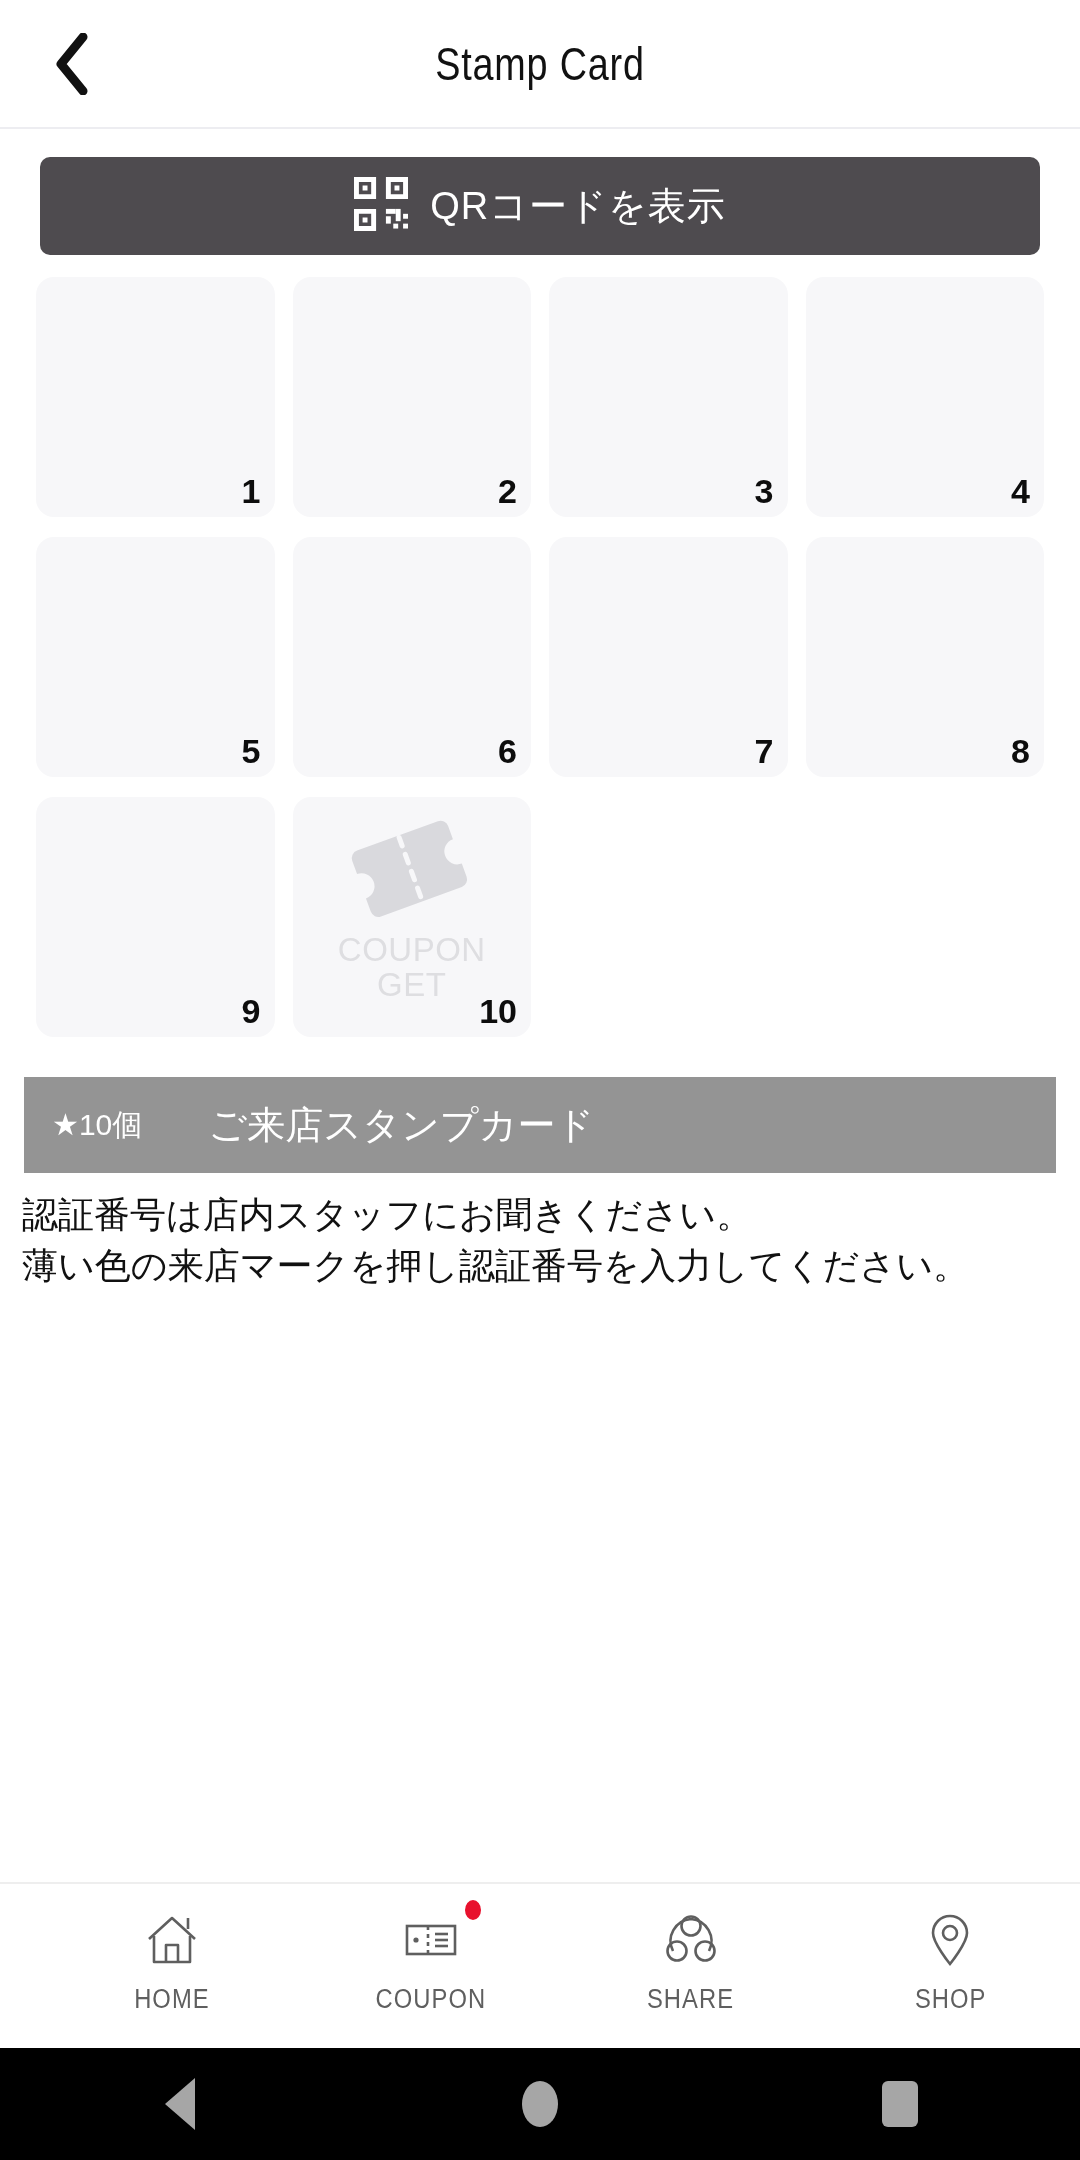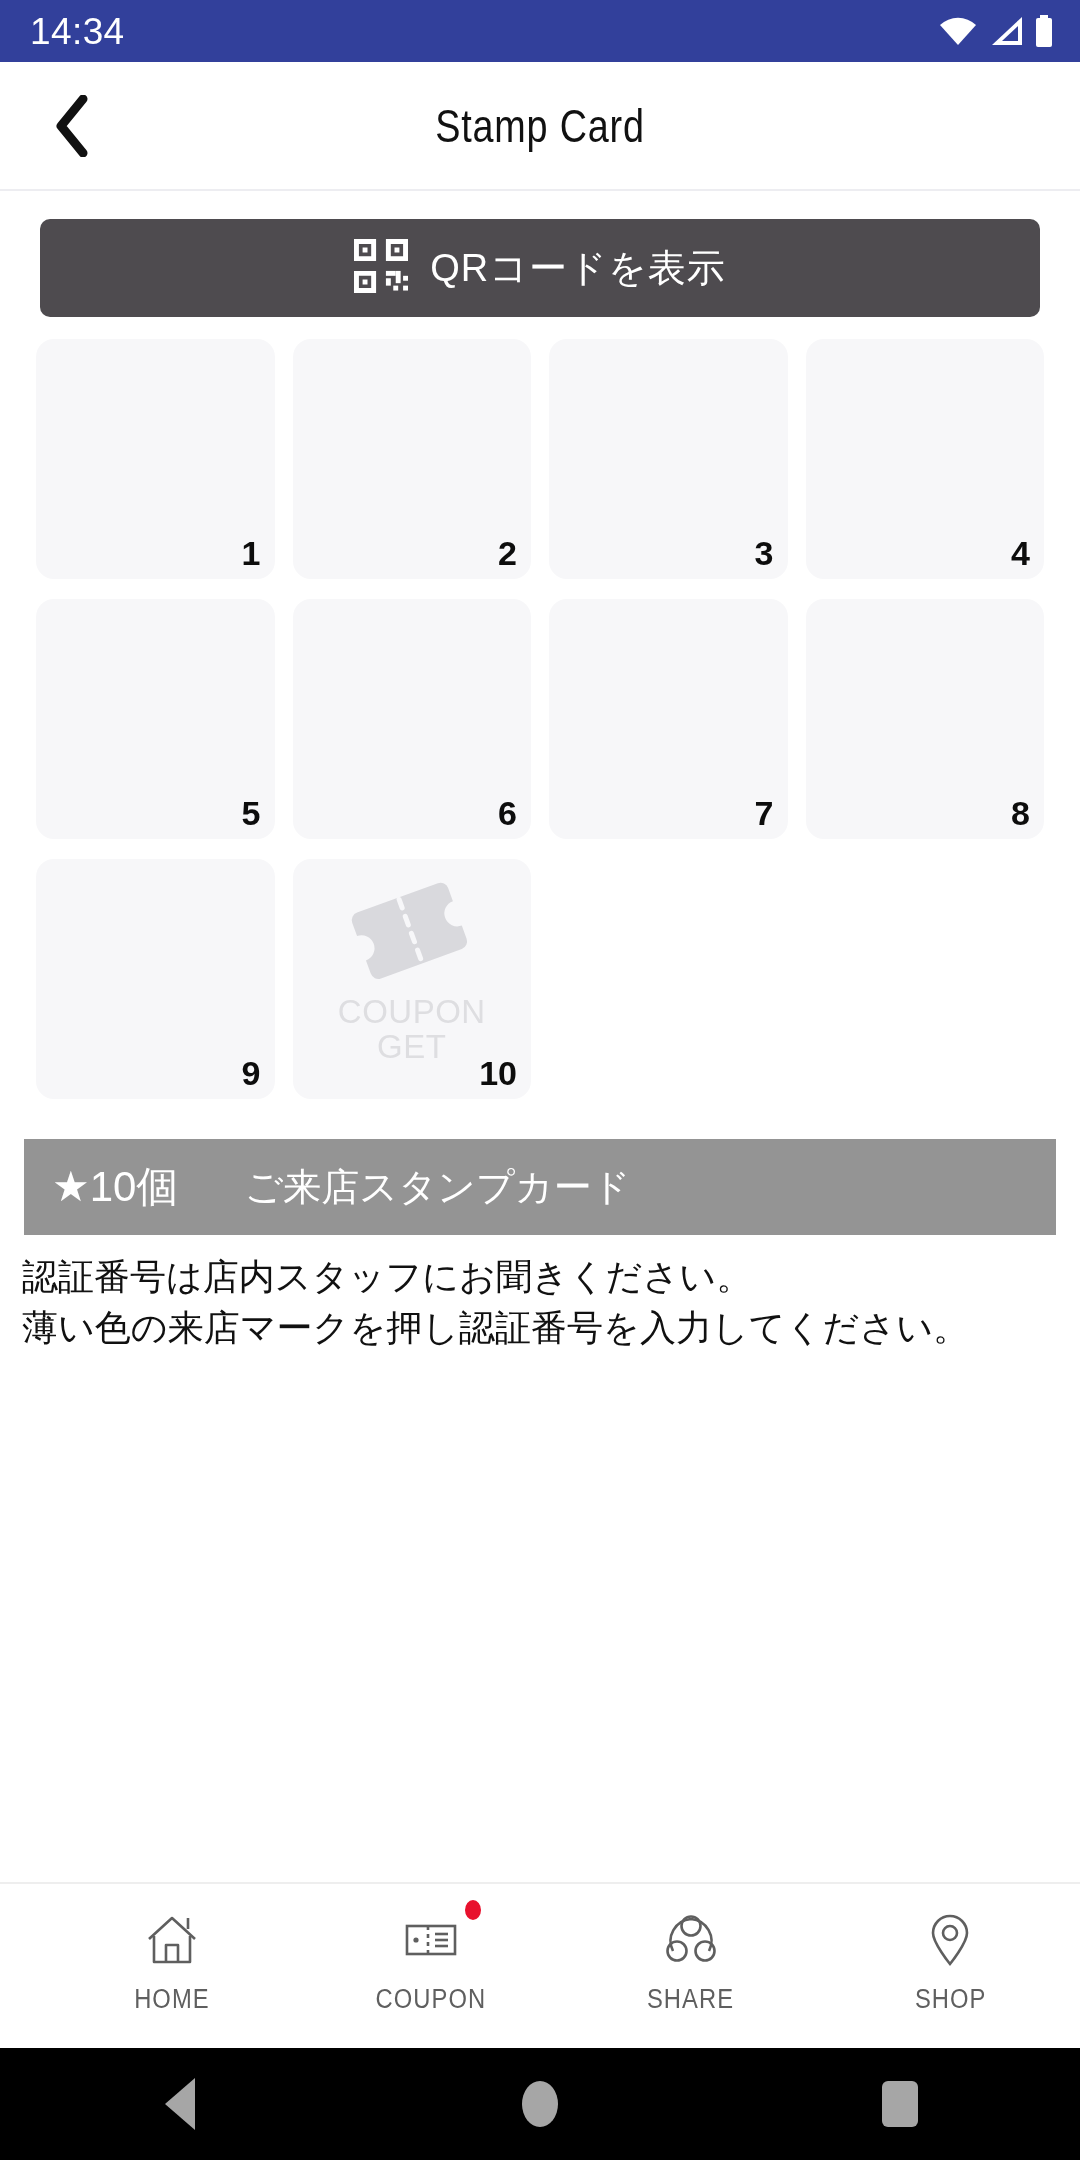--- a/index.html
+++ b/index.html
@@ -154,21 +154,21 @@
   .banner {
     margin: 40px 24px 0 24px;
     height: 96px;
     background: #949494;
     display: flex;
     align-items: center;
     padding-left: 28px;
   }
   .banner-count {
     color: #ffffff;
-    font-size: 42px;
+    font-size: 30px;
     font-family: "Liberation Sans", "DejaVu Sans", sans-serif;
   }
   .banner-title {
     color: #ffffff;
     font-size: 38px;
     margin-left: 66px;
     font-family: "Liberation Sans", "DejaVu Sans", sans-serif;
   }
 
   
@@ -255,42 +255,20 @@
     width: 36px; height: 46px;
     border-radius: 6px;
     background: #a6a6a6;
   }
 </style>
 </head>
 <body>
 
 <div id="app">
 
-  <div class="status-bar">
-    <div class="status-time">14:34</div>
-    <div class="status-icons">
-      <span>
-        <svg width="40" height="30" viewBox="0 0 40 30">
-          <path d="M20 29 L2 9 A26 26 0 0 1 38 9 Z" fill="#ffffff"></path>
-        </svg>
-      </span>
-      <span>
-        <svg width="36" height="30" viewBox="0 0 36 30">
-          <path d="M34 1 L34 29 L4 29 Z" fill="#ffffff"></path>
-          <path d="M30 10 L30 25 L14 25 Z" fill="#32409b"></path>
-        </svg>
-      </span>
-      <span>
-        <svg width="20" height="32" viewBox="0 0 20 32">
-          <rect x="6" y="0" width="8" height="4" fill="#ffffff"></rect>
-          <rect x="2" y="3" width="16" height="29" rx="2" fill="#ffffff"></rect>
-        </svg>
-      </span>
-    </div>
-  </div>
 
   <div class="header">
     <div class="back-btn">
       <span>
         <svg width="40" height="62" viewBox="0 0 40 62">
           <path d="M31 4 L9 31 L31 58" fill="none" stroke="#111111" stroke-width="9" stroke-linecap="round" stroke-linejoin="round"></path>
         </svg>
       </span>
     </div>
     <div class="page-title">Stamp Card</div>

